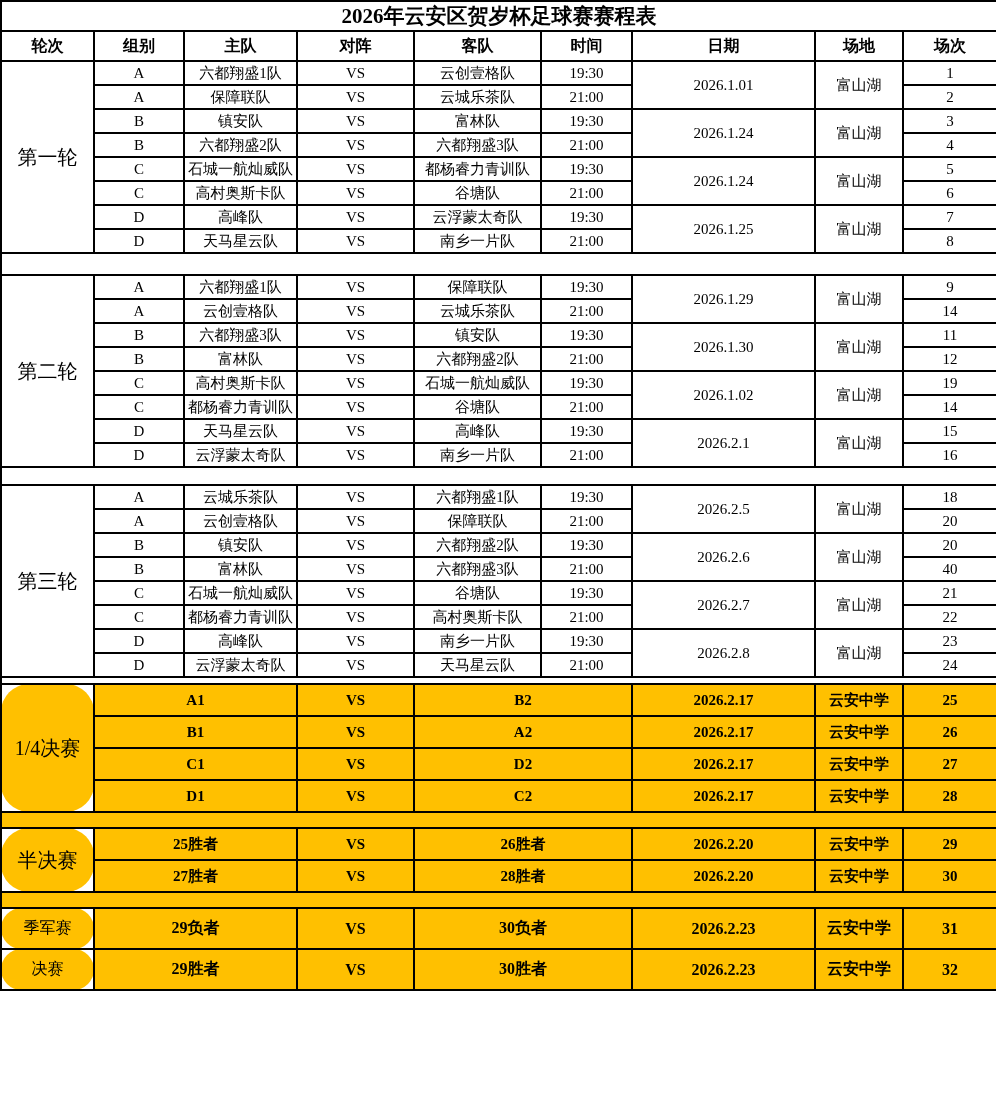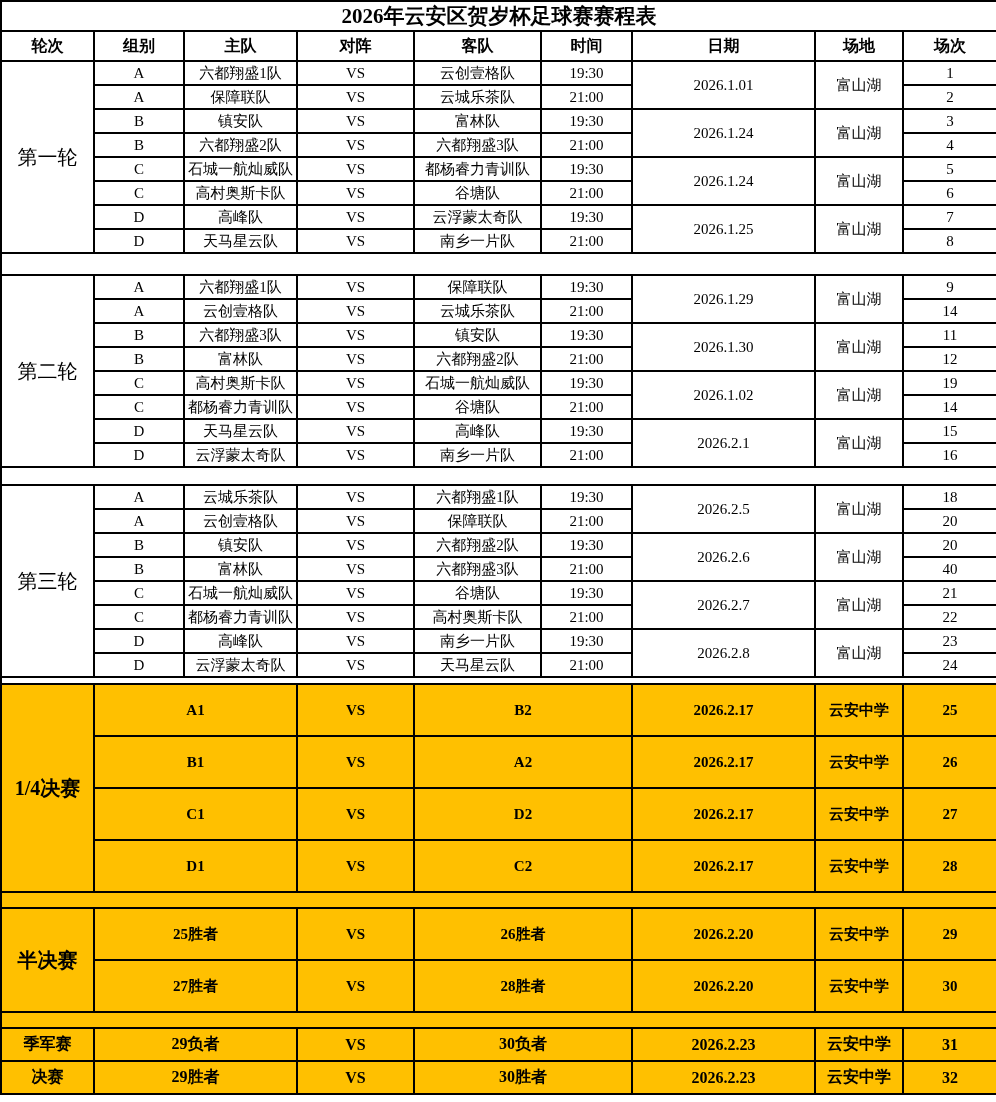--- a/index.html
+++ b/index.html
@@ -11,24 +11,24 @@
     text-align:center; vertical-align:middle;
     font-size:15px; padding:0 2px; overflow:hidden; white-space:nowrap;
   }
   tr.title-row td { font-size:21px; font-weight:bold; height:18px; }
   tr.header-row td { font-size:16px; font-weight:bold; height:30px; }
   tr.g td { height:24px; }
   td.rl { font-size:20px; }
   tr.spw td { height:22px; background:#fff; }
   tr.spw2 td { height:18px; background:#fff; }
   tr.spw3 td { height:7px; background:#fff; }
-  tr.k td { height:52px; background:var(--hl,#FFC000); font-weight:bold; }
+  tr.k td { height:32px; background:var(--hl,#FFC000); font-weight:bold; }
   tr.osp td { height:16px; background:var(--hl,#FFC000); }
-  tr.last td { height:33px; background:var(--hl,#FFC000); font-weight:bold; font-size:16px; }
-  tr.k td.rl, tr.last td.rl { font-weight:bold; }
+  tr.last td { height:41px; background:var(--hl,#FFC000); font-weight:bold; font-size:16px; }
+  tr.k td.rl, tr.last td.rl { font-weight:normal;border-radius:28px; }
 </style>
 </head>
 <body>
 
 <table>
   <colgroup>
     <col style="width:93px">
       <col style="width:90px">
       <col style="width:113px">
     <col style="width:117px">

